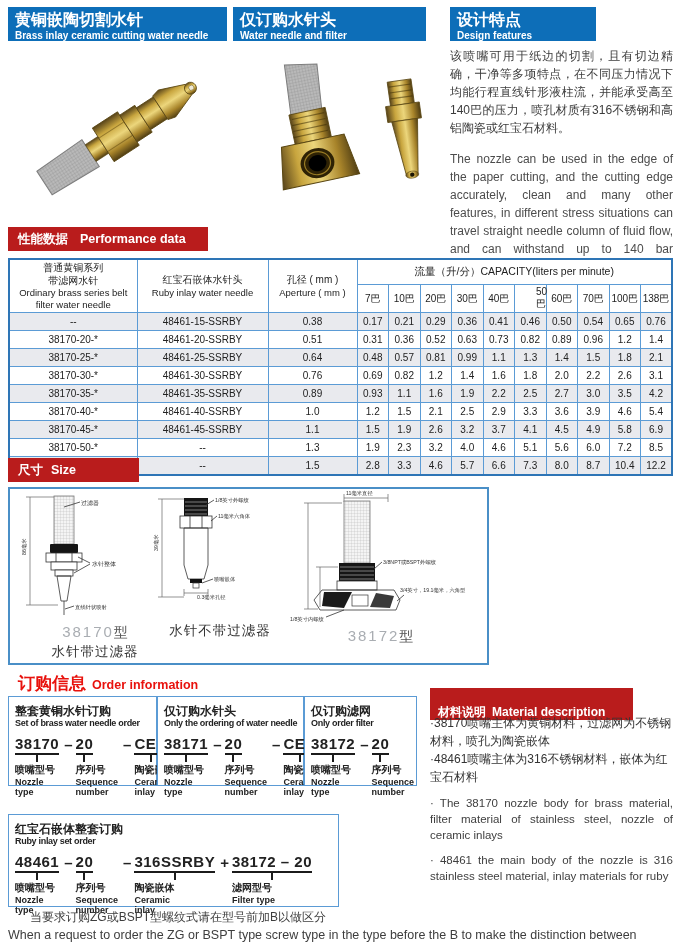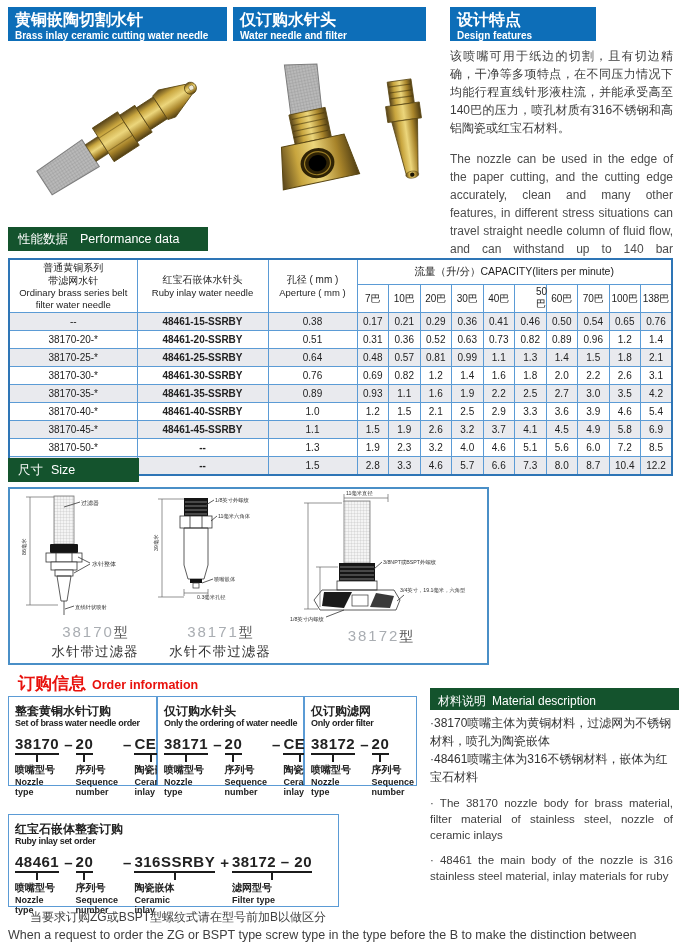--- a/index.html
+++ b/index.html
@@ -4,37 +4,37 @@
 <style>
   html,body{margin:0;padding:0;}
   body{width:679px;height:950px;position:relative;background:#fff;overflow:hidden;
        font-family:"Liberation Sans","DejaVu Sans",sans-serif;color:#222;}
   .abs{position:absolute;}
   
   .bar{position:absolute;background:#0d6eb8;color:#fff;height:34px;box-sizing:border-box;padding:3px 7px;}
   .bar-cn{font-size:16px;font-weight:bold;line-height:1.25;white-space:nowrap;}
   .bar-en{font-size:10px;font-weight:bold;line-height:1.25;white-space:nowrap;}
   
-  .sbar{position:absolute;background:#14532d;color:#fff;font-weight:normal;box-sizing:border-box;
+  .sbar{position:absolute;background:#b91c1c;color:#fff;font-weight:bold;box-sizing:border-box;
         padding:4px 10px;font-size:12.5px;white-space:nowrap;}
   .sbar .gap{margin-left:12px;}
   
   .dtext{position:absolute;left:450px;width:223px;text-align:justify;font-size:12px;line-height:1.5;color:#3c3c3c;}
   .dtext.en{color:#4c4c4c;}
   
   table.perf{position:absolute;left:8px;top:258px;width:663px;border-collapse:collapse;table-layout:fixed;
              font-size:10px;text-align:center;border:2px solid #2e75b6;}
   table.perf th,table.perf td{border:1px solid #5b9bd5;padding:1px 1px;}
   table.perf thead th{background:#fff;font-weight:normal;color:#222;}
   .th-cn{font-size:10px;white-space:pre-line;line-height:1.25;}
   .th-en{font-size:9.5px;line-height:1.2;}
   .th-cap{font-size:10.5px;height:22px;}
   table.perf tbody td{height:15px;}
   table.perf tbody tr.alt{background:#e9eaee;}
-  table.perf tbody td.bold{font-weight:bold;}
+  table.perf tbody td.bold{font-weight:normal;}
   
   .sizebox{position:absolute;left:8px;top:487px;width:481px;height:178px;border:2px solid #4a8fc7;box-sizing:border-box;}
   .sizebox svg{position:absolute;}
   .cap{position:absolute;text-align:center;line-height:1.3;}
   .cap-num{font-size:15px;letter-spacing:2px;color:#a9adb2;}
   .cap-suf{font-size:14px;color:#555;}
   .cap-desc{font-size:13.5px;color:#333;letter-spacing:1px;}
   .dlbl{font-size:6px;fill:#333;}
   .dlbl5{font-size:5.3px;fill:#333;}
   .dim{stroke:#666;stroke-width:0.7;}
@@ -373,21 +373,20 @@
       <line class="dim" x1="60" y1="96" x2="60" y2="103"></line>
     <text class="dlbl5" x="49" y="106">0.3毫米孔径</text>
     <line class="ln" x1="58" y1="12" x2="66" y2="7"></line>
     <text class="dlbl5" x="67" y="9">1/8英寸外螺纹</text>
     <line class="ln" x1="63" y1="28" x2="69" y2="23"></line>
     <text class="dlbl5" x="70" y="25">11毫米六角体</text>
     <line class="ln" x1="54" y1="90" x2="65" y2="86"></line>
     <text class="dlbl5" x="66" y="88">喷嘴嵌体</text>
   </svg>
   <div class="cap" style="left:145px;top:133px;width:130px">
-    <div><span class="cap-num">38171</span><span class="cap-suf">型</span></div>
     <div class="cap-desc">水针不带过滤器</div>
   </div>
 
   <svg style="left:272px;top:0" width="202" height="134" viewBox="0 0 202 134">
     <text class="dlbl5" x="64" y="6">11毫米直径</text>
     <line class="dim" x1="62" y1="9" x2="106" y2="9"></line>
       <line class="dim" x1="62" y1="5" x2="62" y2="13"></line>
       <line class="dim" x1="106" y1="5" x2="106" y2="13"></line>
     <line class="dim" x1="26" y1="14" x2="26" y2="120"></line>
       <line class="dim" x1="22" y1="14" x2="60" y2="14"></line>
@@ -507,21 +506,21 @@
           <div class="ob-code">20</div>
           <div class="ob-tick"></div>
         </div>
         <div class="ob-lcn">序列号</div>
         <div class="ob-len">Sequence
 number</div>
       </div>
     </div>
 </div>
 
-<div class="sbar" style="left:430px;top:688px;width:250px;height:22px;font-size:12px;padding:5px 8px">
+<div class="sbar" style="left:430px;top:688px;width:203px;height:22px;font-size:12px;padding:16px 8px">
   <span>材料说明</span><span class="gap" style="margin-left:6px">Material description</span>
 </div>
 <div class="mat-text">
   <p class="mb-cn">·38170喷嘴主体为黄铜材料，过滤网为不锈钢材料，喷孔为陶瓷嵌体</p>
   <p class="mb-cn">·48461喷嘴主体为316不锈钢材料，嵌体为红宝石材料</p>
   <p class="mb-en">· The 38170 nozzle body for brass material, filter material of stainless steel, nozzle of ceramic inlays</p>
   <p class="mb-en">· 48461 the main body of the nozzle is 316 stainless steel material, inlay materials for ruby</p>
 </div>
 
 <div class="obox" style="left:8px;top:814px;width:331px;height:93px">

